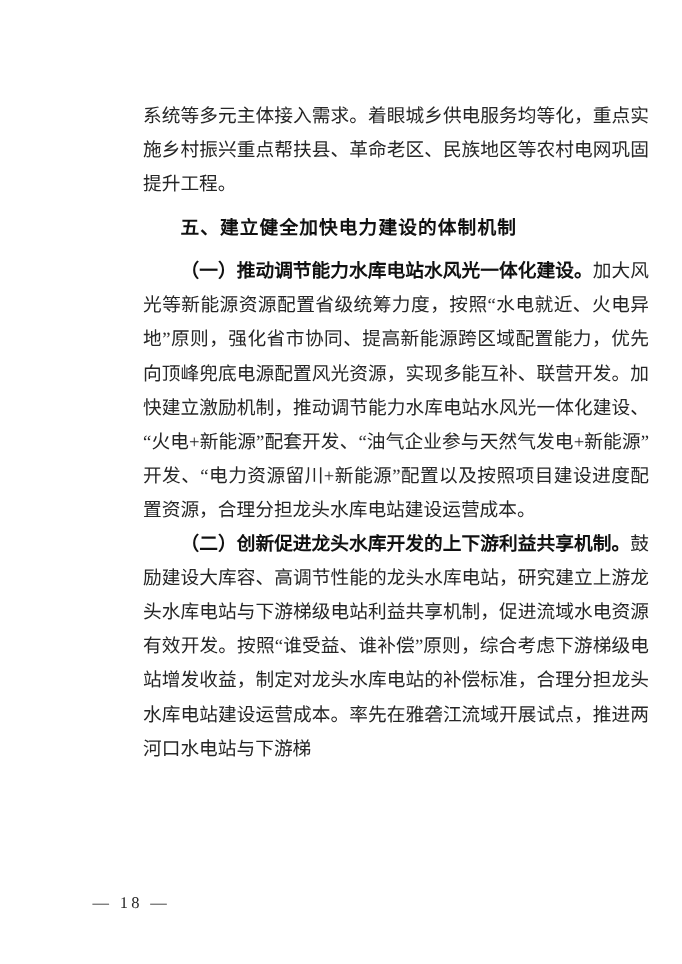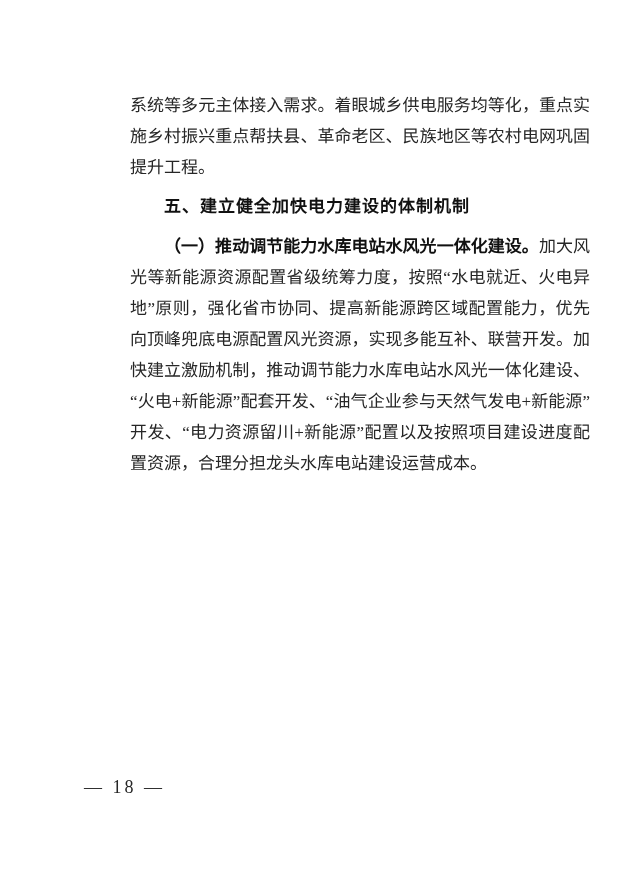--- a/index.html
+++ b/index.html
@@ -39,54 +39,55 @@
     text-indent: 2em;
     text-align: justify;
   }
   p.para.no-indent {
     text-indent: 0;
   }
   h2.section-heading {
     margin: 9px 0 8px 0;
     padding: 0;
     text-indent: 2em;
-    font-family: Liberation Mono, monospace;
+    font-family: Liberation Sans, sans-serif;
     font-weight: 700;
     font-size: 17px;
     line-height: 31px;
     color: var(--heading-color);
     letter-spacing: 1px;
     text-align: left;
   }
   .para-lead {
     font-weight: 700;
     color: var(--heading-color);
   }
   .page-number {
     position: absolute;
     left: 84px;
-    top: 776px;
+    top: 810px;
     font-family: "Liberation Serif", "DejaVu Serif", serif;
-    font-size: 18px;
+    font-size: 15px;
     line-height: 22px;
     color: var(--text-color);
     letter-spacing: 3px;
     white-space: pre;
   }
 </style>
 </head>
 <body>
 
 <div class="page">
   <div class="content">
 
     <p class="para no-indent">系统等多元主体接入需求。着眼城乡供电服务均等化，重点实施乡村振兴重点帮扶县、革命老区、民族地区等农村电网巩固提升工程。</p>
 
     <h2 class="section-heading">五、建立健全加快电力建设的体制机制</h2>
 
 
     <p class="para"><span class="para-lead">（一）推动调节能力水库电站水风光一体化建设。</span><span>加大风光等新能源资源配置省级统筹力度，按照“水电就近、火电异地”原则，强化省市协同、提高新能源跨区域配置能力，优先向顶峰兜底电源配置风光资源，实现多能互补、联营开发。加快建立激励机制，推动调节能力水库电站水风光一体化建设、“火电+新能源”配套开发、“油气企业参与天然气发电+新能源”开发、“电力资源留川+新能源”配置以及按照项目建设进度配置资源，合理分担龙头水库电站建设运营成本。</span></p>
 
+    <p class="para"><span class="para-lead">（二）创新促进龙头水库开发的上下游利益共享机制。</span><span>鼓励建设大库容、高调节性能的龙头水库电站，研究建立上游龙头水库电站与下游梯级电站利益共享机制，促进流域水电资源有效开发。按照“谁受益、谁补偿”原则，综合考虑下游梯级电站增发收益，制定对龙头水库电站的补偿标准，合理分担龙头水库电站建设运营成本。率先在雅砻江流域开展试点，推进两河口水电站与下游梯</span></p>
 
   </div>
 
   <div class="page-number">— 18 —</div>
 </div>
 
 </body></html>

